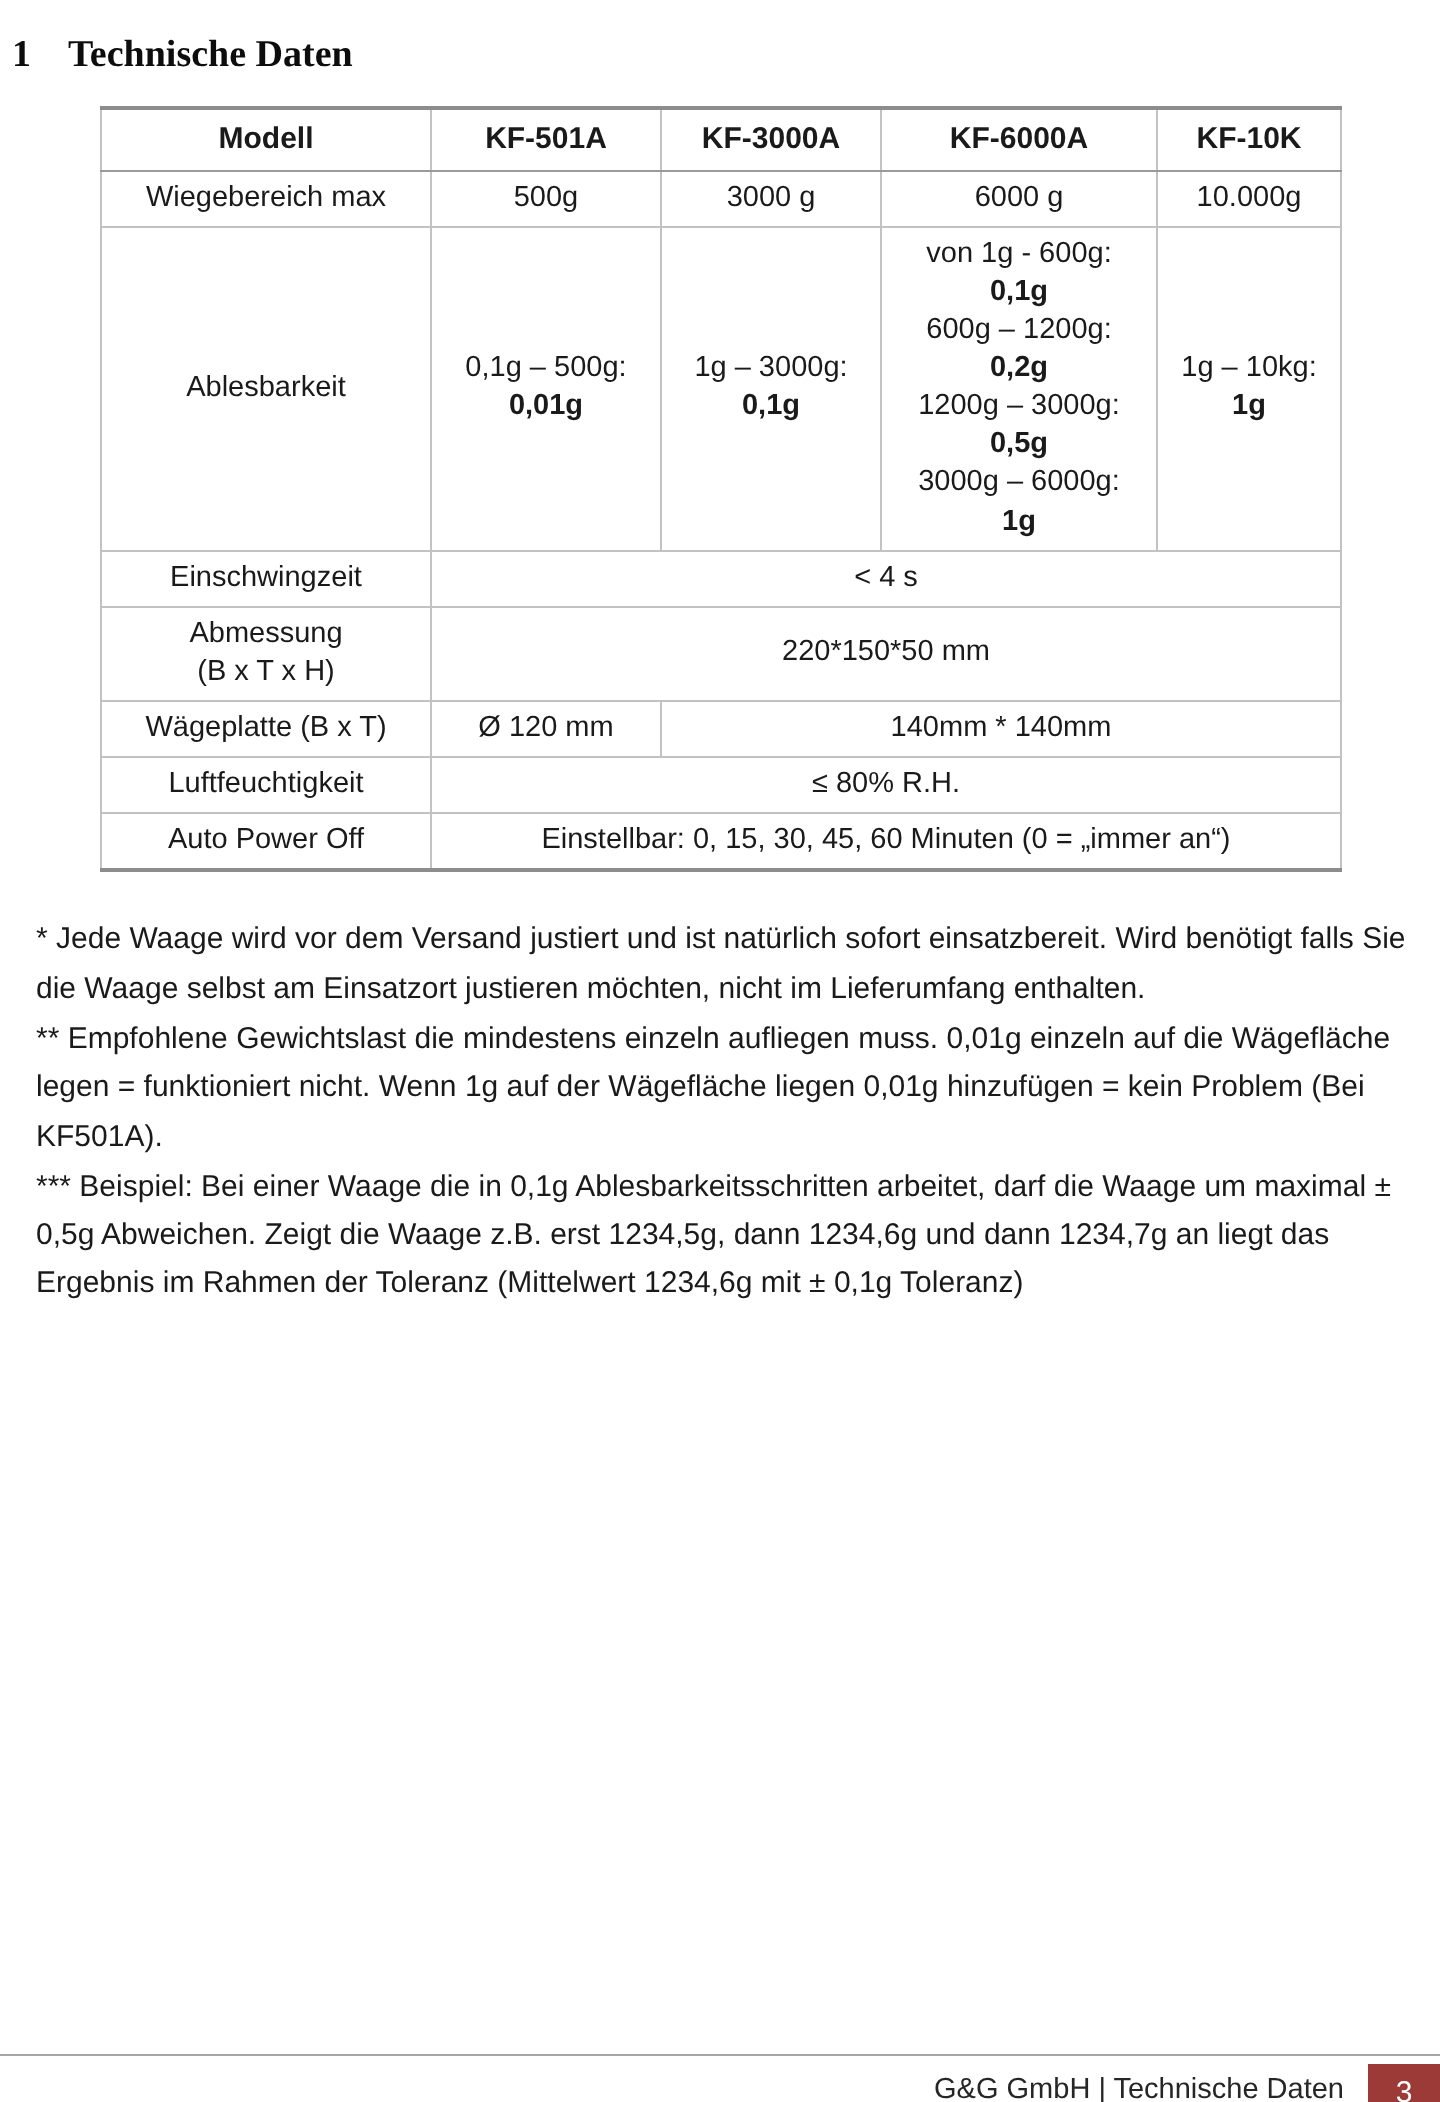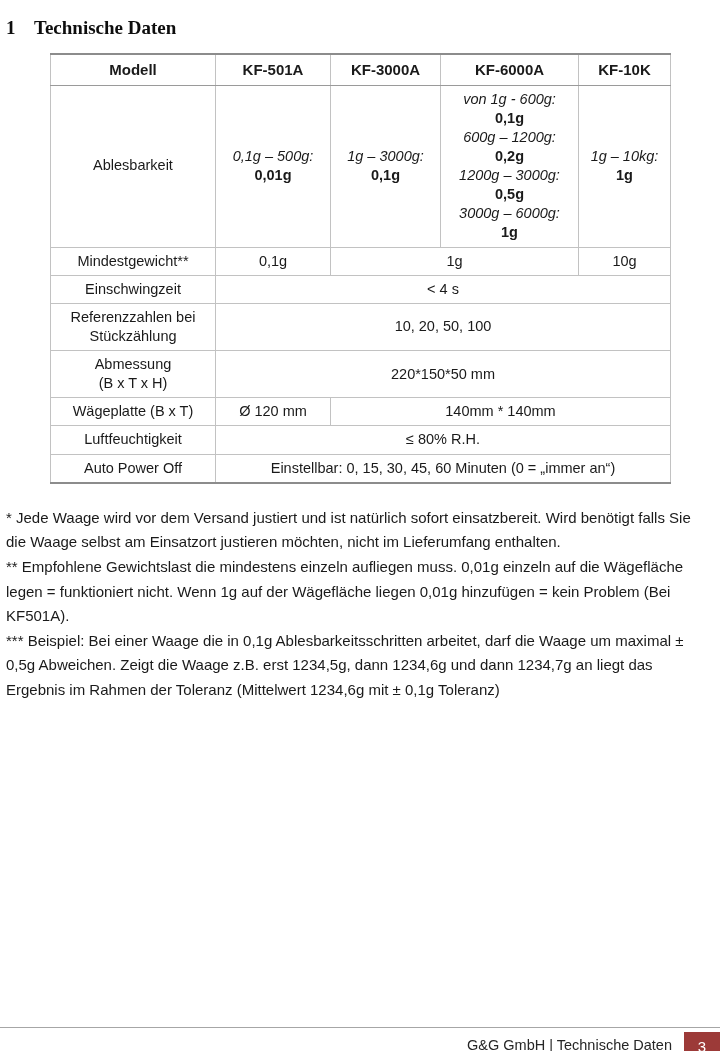--- a/index.html
+++ b/index.html
@@ -73,32 +73,32 @@
   .col-a { width: 115px; }
   .col-b { width: 110px; }
   .col-c { width: 138px; }
   .col-d { width: 92px; }
 
   .multiline { white-space: pre-line; }
   .ablesbarkeit-cell {
     padding-top: 10px;
     padding-bottom: 10px;
   }
-  .ab-line { display: block; font-style: italic; }
+  .ab-line { display: block; }
   .ab-val { display: block; font-weight: bold; }
 
   
   .notes {
     margin: 22px 6px 0 6px;
     font-size: 15px;
     line-height: 1.62;
     color: #1a1a1a;
   }
   .notes p {
-    margin: 0 0 1px 0;
+    margin: 0 0 1px 12px;
     text-align: left;
   }
 
   
   .footer {
     position: absolute;
     left: 0;
     right: 0;
     bottom: 0;
     height: 46px;
@@ -159,20 +159,27 @@
         <tr>
           <th>Modell</th>
           <th>KF-501A</th>
           <th>KF-3000A</th>
           <th>KF-6000A</th>
           <th>KF-10K</th>
         </tr>
       </thead>
       <tbody>
 
+        <tr>
+          <td>Wiegebereich max</td>
+          <td>500g</td>
+          <td>3000 g</td>
+          <td>6000 g</td>
+          <td>10.000g</td>
+        </tr>
 
         <tr>
           <td>Ablesbarkeit</td>
           <td class="ablesbarkeit-cell">
             <span class="ab-line">0,1g – 500g:</span>
             <span class="ab-val">0,01g</span>
           </td>
           <td class="ablesbarkeit-cell">
             <span class="ab-line">1g – 3000g:</span>
             <span class="ab-val">0,1g</span>
@@ -187,38 +194,27 @@
             <span class="ab-line">3000g – 6000g:</span>
             <span class="ab-val">1g</span>
           </td>
           <td class="ablesbarkeit-cell">
             <span class="ab-line">1g – 10kg:</span>
             <span class="ab-val">1g</span>
           </td>
         </tr>
 
 
-        <tr>
-          <td>Mindestgewicht**</td>
-          <td>0,1g</td>
-          <td colspan="2">1g</td>
-          <td>10g</td>
-        </tr>
 
         <tr>
           <td>Einschwingzeit</td>
           <td colspan="4">&lt; 4 s</td>
         </tr>
 
 
-        <tr>
-          <td class="multiline">Referenzzahlen bei
-Stückzählung</td>
-          <td colspan="4">10, 20, 50, 100</td>
-        </tr>
 
 
         <tr>
           <td class="multiline">Abmessung
 (B x T x H)</td>
           <td colspan="4">220*150*50 mm</td>
         </tr>
 
         <tr>
           <td>Wägeplatte (B x T)</td>

